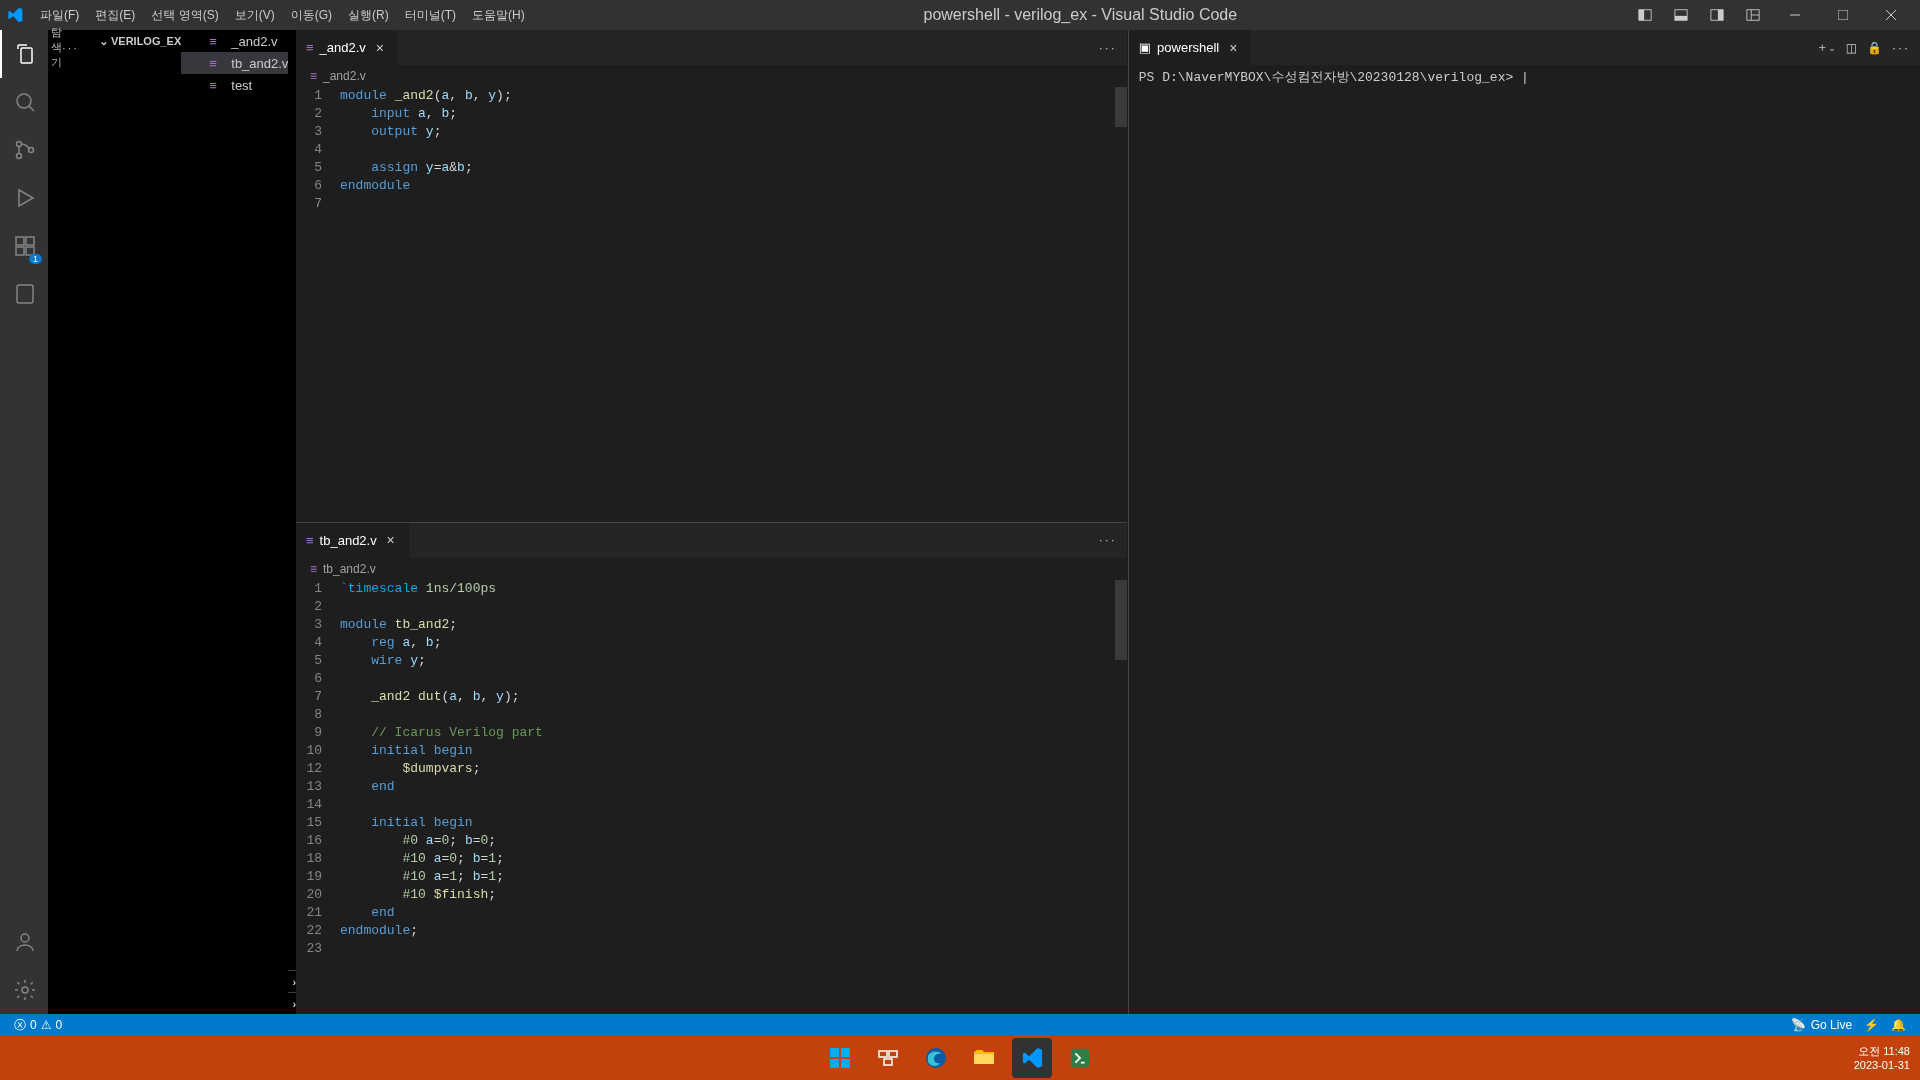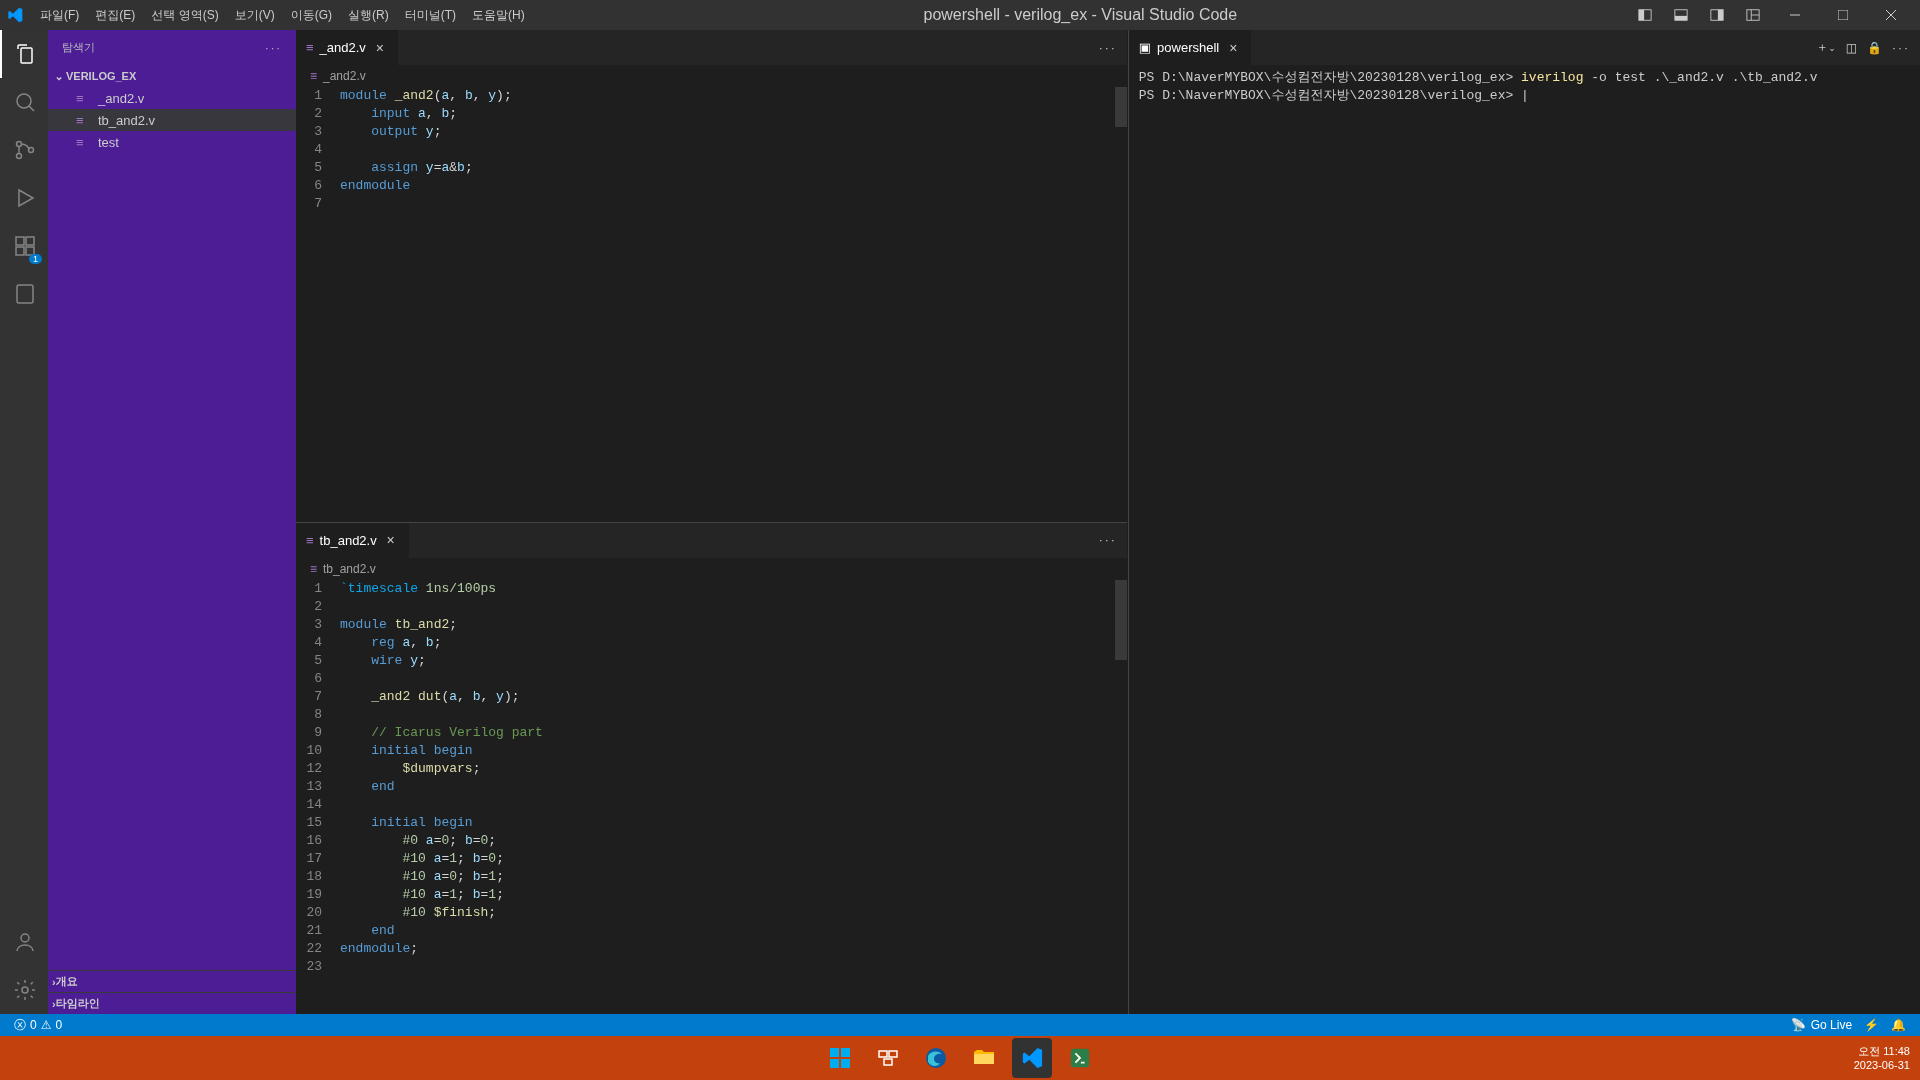--- a/index.html
+++ b/index.html
@@ -35,24 +35,25 @@
   width: 48px;
   background: #333333;
   display:flex; flex-direction:column; align-items:center;
 }
 .ab-icon { width:48px;height:48px;display:flex;align-items:center;justify-content:center;color:#858585;border-left:2px solid transparent; }
 .ab-icon.active { color:#ffffff; border-left:2px solid #ffffff; }
 .ab-spacer { flex:1; }
 
 .sidebar {
   width: 248px;
-  background: #4c1d95;
-  display:flex; flex-direction:column;
+  background: #000000;
+  display:flex; flex-direction:row;
   color:#cccccc;
   font-size:11px;
+  justify-content:center;
 }
 .sb-header { height:35px; padding:0 14px; display:flex; align-items:center; justify-content:space-between; text-transform:uppercase; color:#bbbbbb; }
 .sb-section-head { height:22px; display:flex;align-items:center;padding-left:4px;font-weight:bold;font-size:11px;text-transform:uppercase; }
 .sb-section-head .chev { width:14px; display:inline-block; text-align:center; }
 .sb-file { height:22px; display:flex;align-items:center;padding-left:28px;gap:6px; font-size:13px; }
 .sb-file.selected { background:#37373d; }
 .sb-file .ficon { width:16px;color:#a074c4; }
 .sb-bottom { margin-top:auto; }
 .sb-section-collapsed { height:22px;display:flex;align-items:center;padding-left:4px;font-weight:bold;font-size:11px;text-transform:uppercase;border-top:1px solid #3a3a3a; }
 
@@ -414,24 +415,20 @@
               </div>
               <div class="code-line">
                 <div class="gutter">15</div>
                 <div class="code">    <span class="kw">initial</span> <span class="kw">begin</span></div>
               </div>
               <div class="code-line">
                 <div class="gutter">16</div>
                 <div class="code">        <span class="num">#0</span> <span class="id">a</span>=<span class="num">0</span>; <span class="id">b</span>=<span class="num">0</span>;</div>
               </div>
               <div class="code-line">
-                <div class="gutter">17</div>
-                <div class="code">        <span class="num">#10</span> <span class="id">a</span>=<span class="num">1</span>; <span class="id">b</span>=<span class="num">0</span>;</div>
-              </div>
-              <div class="code-line">
                 <div class="gutter">18</div>
                 <div class="code">        <span class="num">#10</span> <span class="id">a</span>=<span class="num">0</span>; <span class="id">b</span>=<span class="num">1</span>;</div>
               </div>
               <div class="code-line">
                 <div class="gutter">19</div>
                 <div class="code">        <span class="num">#10</span> <span class="id">a</span>=<span class="num">1</span>; <span class="id">b</span>=<span class="num">1</span>;</div>
               </div>
               <div class="code-line">
                 <div class="gutter">20</div>
                 <div class="code">        <span class="num">#10</span> <span class="fn">$finish</span>;</div>
@@ -464,21 +461,21 @@
           <span class="tab-close">×</span>
         </div>
         <div class="tab-bar-spacer"></div>
         <div class="tab-actions">
           <span>＋<span style="font-size:9px;">⌄</span></span>
           <span>◫</span>
           <span>🔒</span>
           <span style="letter-spacing:2px;">···</span>
         </div>
       </div>
-      <div class="terminal" id="terminal-out"><div><span class="term-prompt">PS D:\NaverMYBOX\수성컴전자방\20230128\verilog_ex&gt;</span> <span class="term-cmd">iverilog</span> -o test .\_and2.v .\tb_and2.v</div><div><span class="term-prompt">PS D:\NaverMYBOX\수성컴전자방\20230128\verilog_ex&gt;</span> |</div></div>
+      <div class="terminal" id="terminal-out"><div><span class="term-prompt">PS D:\NaverMYBOX\수성컴전자방\20230128\verilog_ex&gt;</span> |</div></div>
     </div>
   </div>
 </div>
 
 <div class="statusbar">
   <div class="sb-item">
     <span>ⓧ</span>
       <span>0</span>
     <span>⚠</span>
       <span>0</span>
@@ -528,15 +525,15 @@
       </div>
     <div class="tb-app">
         <svg width="22" height="22" viewBox="0 0 24 24">
           <rect x="2" y="2" width="20" height="20" rx="3" fill="#2d7d46"></rect>
           <path d="M7 7l5 5-5 5M13 17h4" stroke="#fff" stroke-width="2" fill="none"></path>
         </svg>
       </div>
   </div>
   <div class="tb-clock">
     <div>오전 11:48</div>
-    <div>2023-06-31</div>
+    <div>2023-01-31</div>
   </div>
 </div>
 
 </body></html>

